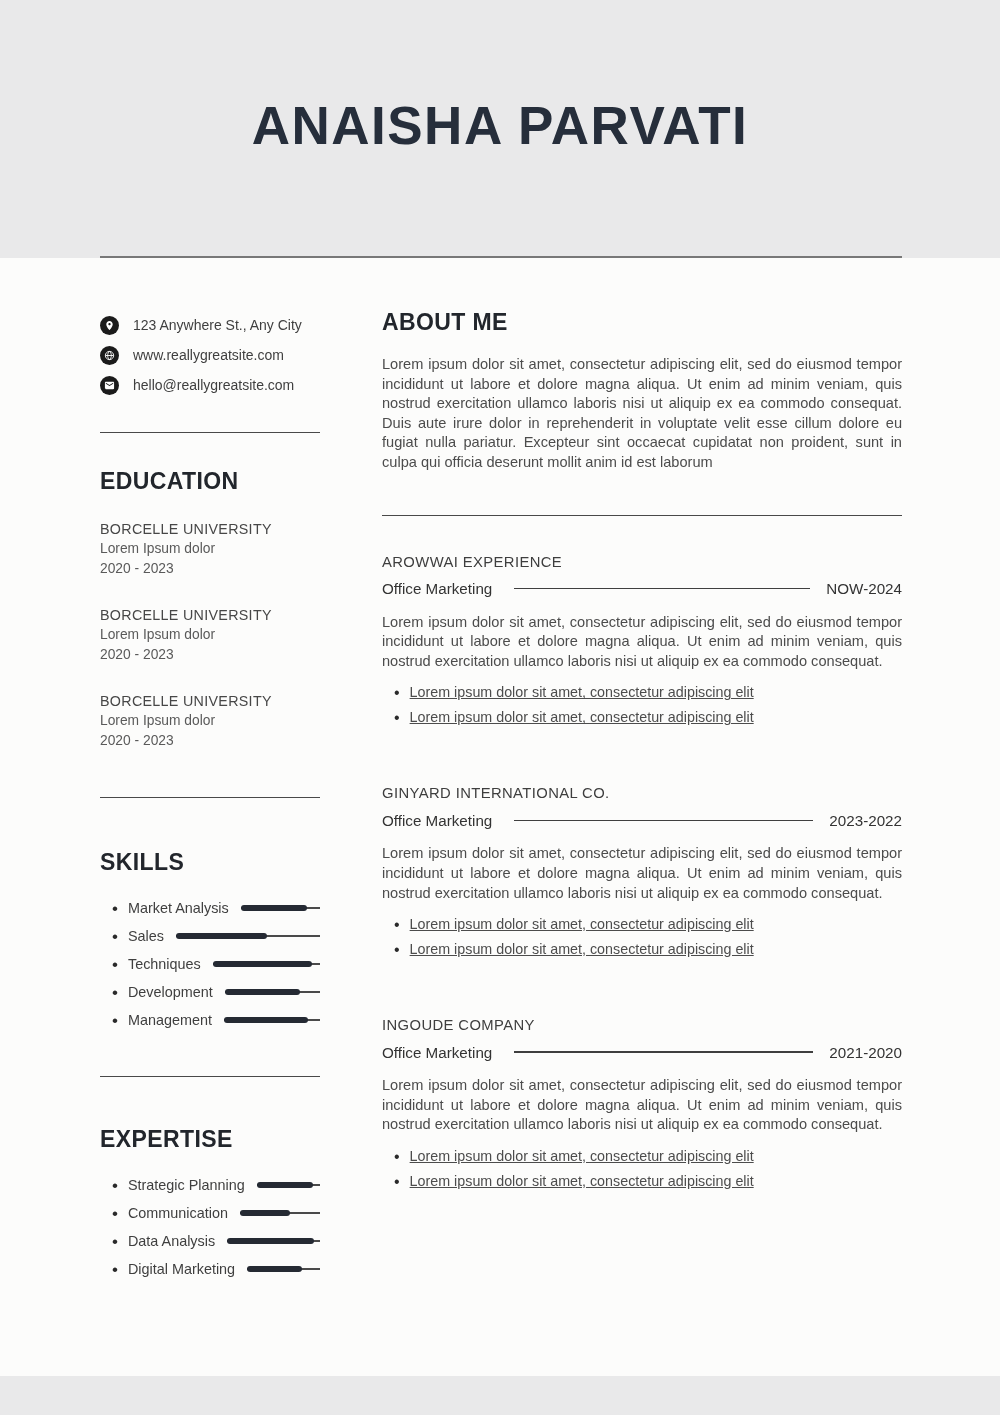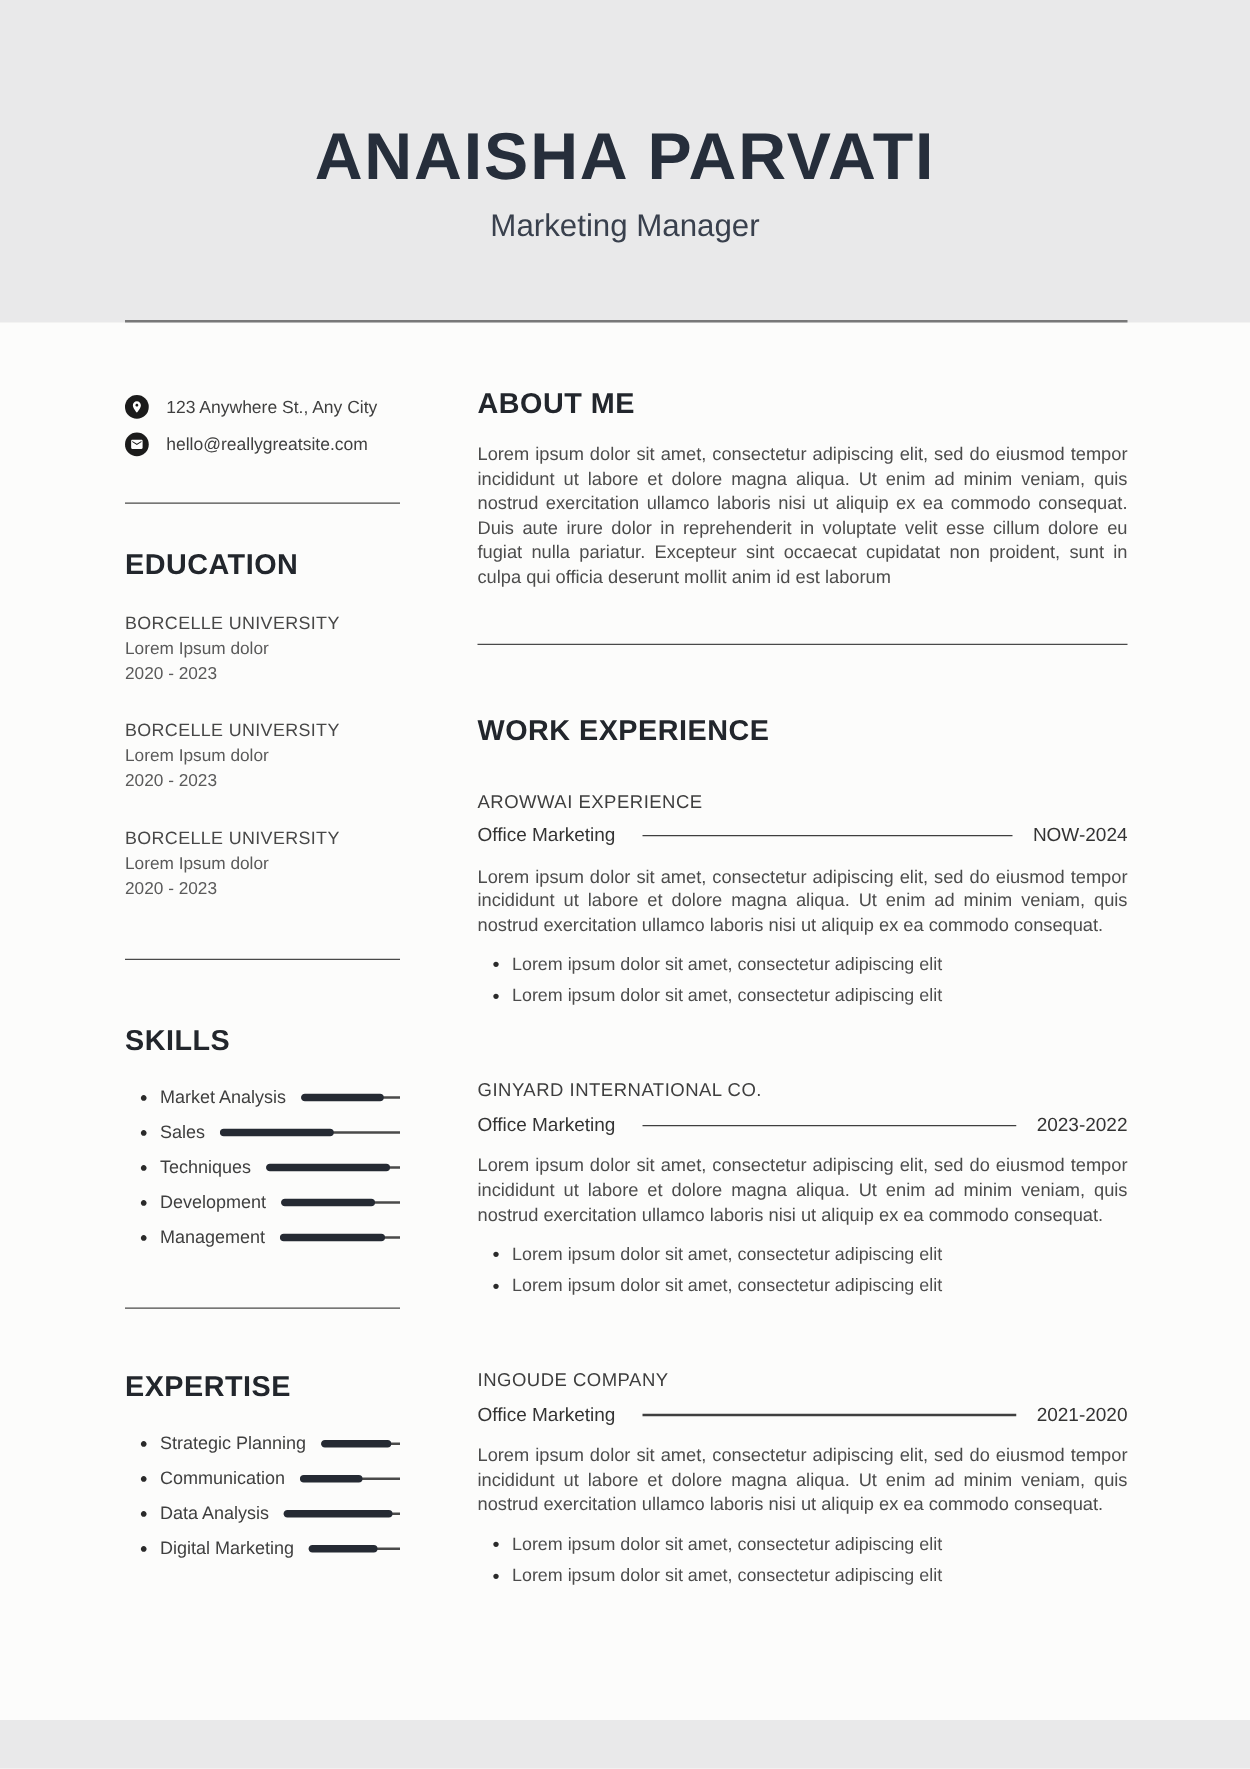--- a/index.html
+++ b/index.html
@@ -61,50 +61,58 @@
   .job + .job { margin-top:56px; }
   .company { font-size:14.8px; color:#3e3e3e; letter-spacing:.4px; line-height:20px; }
   .role-row { display:flex; align-items:center; margin-top:6px; height:22px; }
   .role { font-size:15.2px; color:#333; white-space:nowrap; }
   .role-line { flex:1; height:1.5px; background:#3f3f3f; margin:0 16px 0 22px; }
   .dates { font-size:15.2px; color:#333; white-space:nowrap; }
   .job-p { margin-top:13px; font-size:14.6px; line-height:19.6px; color:#4c4c4c; text-align:justify; }
   .j-bullets { margin-top:12px; }
   .jb-row { display:flex; align-items:flex-start; margin-bottom:6px; }
   .jb-row .blt { margin:0 10px 0 12px; font-size:16px; line-height:19px; }
-  .jb-text { font-size:14.3px; color:#4c4c4c; line-height:19px; }
+  .jb-text { font-size:14.3px; color:#4c4c4c; line-height:19px;text-decoration:underline; }
 
   
   .footer-band { position:absolute; left:0; right:0; bottom:0; height:39px; background:#e9e9ea; }
 </style>
 </head>
 <body>
 
 <div class="page">
 
   <div class="header">
     <div class="name">ANAISHA PARVATI</div>
-    <div class="job-title">Marketing Manager</div>
   </div>
 
   <div class="main">
 
     <aside class="left">
 
       <div class="contact">
         <div class="c-row">
           <span class="c-icon">
             <svg viewBox="0 0 24 24" fill="#ffffff">
                 <path d="M12 2C8.13 2 5 5.13 5 9c0 5.25 7 13 7 13s7-7.75 7-13c0-3.87-3.13-7-7-7zm0 9.5c-1.38 0-2.5-1.12-2.5-2.5s1.12-2.5 2.5-2.5 2.5 1.12 2.5 2.5-1.12 2.5-2.5 2.5z"></path>
               </svg>
           </span>
           <span class="c-text">123 Anywhere St., Any City</span>
         </div>
         <div class="c-row">
           <span class="c-icon">
+            <svg viewBox="0 0 24 24" fill="none" stroke="#ffffff" stroke-width="2">
+              <circle cx="12" cy="12" r="9"></circle>
+                <path d="M3 12h18M12 3c2.8 2.4 4 5.6 4 9s-1.2 6.6-4 9c-2.8-2.4-4-5.6-4-9s1.2-6.6 4-9z"></path>
+            </svg>
+          </span>
+          <span class="c-text">www.reallygreatsite.com</span>
+        </div>
+        <div class="c-row">
+          <span class="c-icon">
             <svg viewBox="0 0 24 24" fill="#ffffff">
                 <path d="M20 4H4c-1.1 0-2 .9-2 2v12c0 1.1.9 2 2 2h16c1.1 0 2-.9 2-2V6c0-1.1-.9-2-2-2zm0 4l-8 5-8-5V6l8 5 8-5v2z"></path>
               </svg>
           </span>
           <span class="c-text">hello@reallygreatsite.com</span>
         </div>
       </div>
 
       <hr class="div after-contact">
 
@@ -205,21 +213,20 @@
 
     </aside>
 
     <section class="right">
 
       <h2 class="sec">ABOUT ME</h2>
       <p class="about-p">Lorem ipsum dolor sit amet, consectetur adipiscing elit, sed do eiusmod tempor incididunt ut labore et dolore magna aliqua. Ut enim ad minim veniam, quis nostrud exercitation ullamco laboris nisi ut aliquip ex ea commodo consequat. Duis aute irure dolor in reprehenderit in voluptate velit esse cillum dolore eu fugiat nulla pariatur. Excepteur sint occaecat cupidatat non proident, sunt in culpa qui officia deserunt mollit anim id est laborum</p>
 
       <hr class="div after-about">
 
-      <h2 class="sec work-h">WORK EXPERIENCE</h2>
 
       <div class="job">
         <div class="company">AROWWAI EXPERIENCE</div>
         <div class="role-row">
           <span class="role">Office Marketing</span>
           <span class="role-line"></span>
           <span class="dates">NOW-2024</span>
         </div>
         <p class="job-p">Lorem ipsum dolor sit amet, consectetur adipiscing elit, sed do eiusmod tempor incididunt ut labore et dolore magna aliqua. Ut enim ad minim veniam, quis nostrud exercitation ullamco laboris nisi ut aliquip ex ea commodo consequat.</p>
         <div class="j-bullets">

